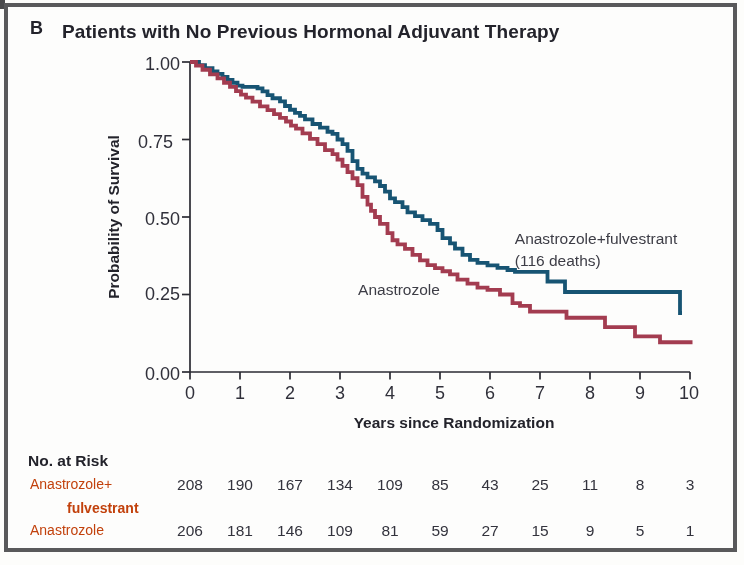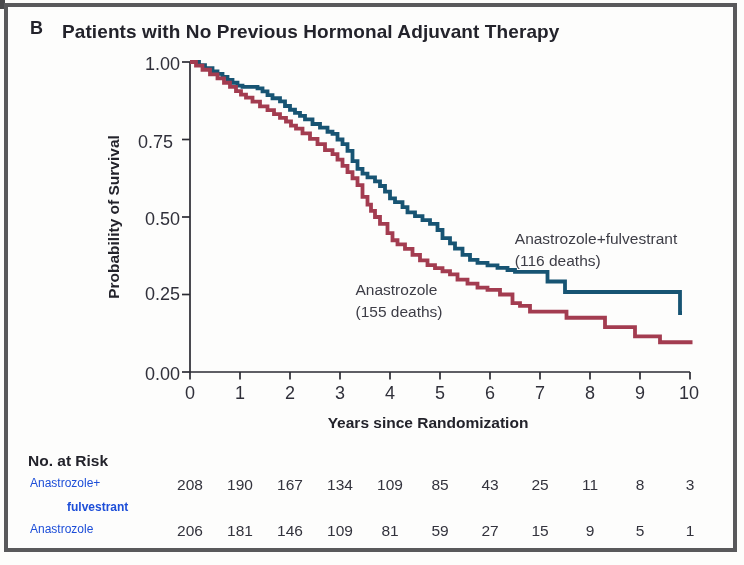--- a/index.html
+++ b/index.html
@@ -16,30 +16,30 @@
     background:#fdfdfc;
   }
   #stub-top-left{left:0;top:0;width:5px;height:9px;background:#4a4a4c;}
   #panel-letter{left:30px;top:18px;font-size:18px;font-weight:bold;color:#23232b;}
   #panel-title{left:62px;top:21px;font-size:19px;font-weight:bold;color:#23232b;letter-spacing:0.1px;}
   #y-axis-title{
     left:114px;top:217px;transform:translate(-50%,-50%) rotate(-90deg);
     font-size:15.5px;font-weight:bold;white-space:nowrap;color:#23232b;
   }
   #x-axis-title{
-    left:178px;top:414px;width:500px;text-align:center;
+    left:204px;top:414px;width:500px;text-align:center;
     font-size:15.5px;font-weight:bold;color:#23232b;
   }
   .tick-label{font-size:18px;color:#30303a;}
   .curve-label{
     font-size:15.5px;color:#3d3d46;text-align:left;line-height:22px;
     transform:translateX(-50%);white-space:nowrap;
   }
   #risk-header{left:28px;top:452px;font-size:15.5px;font-weight:bold;color:#23232b;}
-  .risk-row-label{font-size:12px;color:#1d4ed8;}
+  .risk-row-label{font-size:14px;color:#c2410c;}
   .risk-value{font-size:15.5px;color:#33333d;text-align:center;width:48px;}
   svg{position:absolute;left:0;top:0;pointer-events:none;}
 </style>
 </head>
 <body>
 
 <div class="abs" id="stub-top-left"></div>
 <div class="abs" id="panel"></div>
 
 <div class="abs" id="panel-letter">B</div>
@@ -87,21 +87,20 @@
     <div class="abs tick-label" style="left:625px;top:383px;width:30px;text-align:center;">9</div>
     <div class="abs tick-label" style="left:669px;top:383px;width:30px;text-align:right;">10</div>
   </div>
 
 <div class="abs curve-label" style="left:596px;top:228px;">
   <div>Anastrozole+fulvestrant</div>
   <div>(116 deaths)</div>
 </div>
 <div class="abs curve-label" style="left:399px;top:279px;">
   <div>Anastrozole</div>
-  <div>(155 deaths)</div>
 </div>
 
 <div class="abs" id="x-axis-title">Years since Randomization</div>
 
 <div class="abs" id="risk-header">No. at Risk</div>
 <div class="abs risk-row-label" style="left:30px;top:476px;">Anastrozole+</div>
 <div class="abs risk-row-label" style="left:67px;top:500px;font-weight:bold;">fulvestrant</div>
 <div class="abs risk-row-label" style="left:30px;top:522px;">Anastrozole</div>
 <div id="risk-values">
     <div class="abs risk-value" style="left:166px;top:476px;">208</div>

